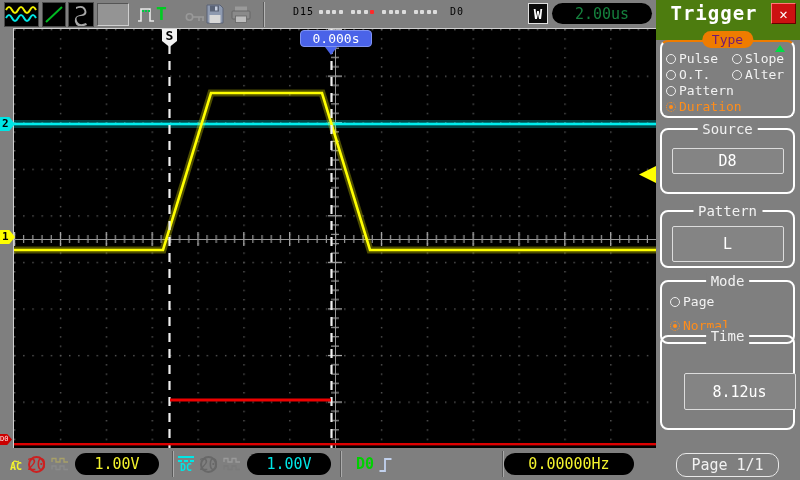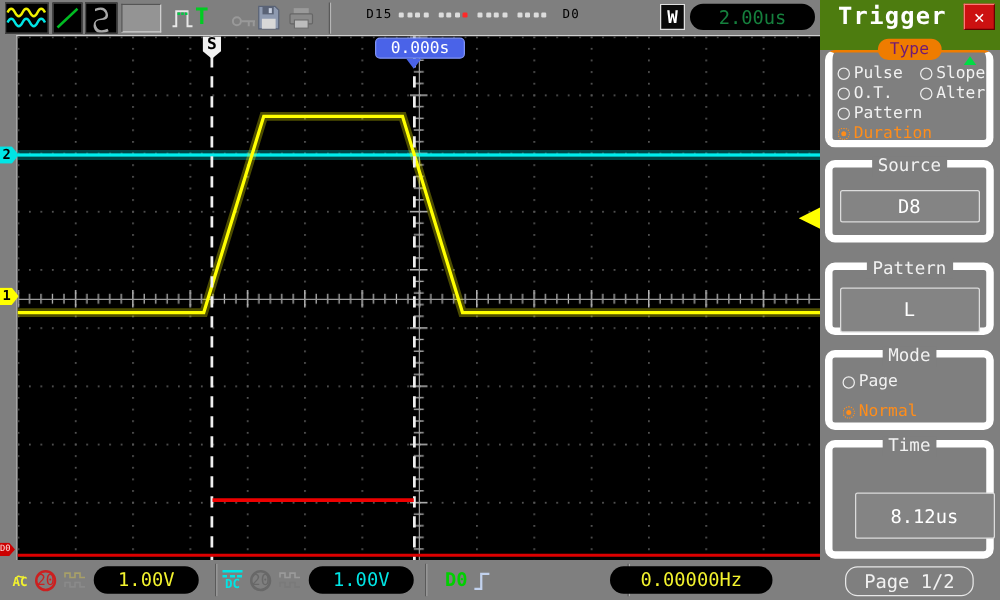--- a/index.html
+++ b/index.html
@@ -45,29 +45,29 @@
     clip-path:polygon(0 0,60% 0,100% 50%,60% 100%,0 100%);
     color:#ffdddd;font-size:7px;line-height:11px;overflow:hidden;}
   
   .panel{position:absolute;left:656px;top:0;width:144px;height:480px;background:#7f7f7f;}
   .panel-title{position:absolute;left:0;top:0;width:144px;height:40px;background:#4d7c0f;}
   .panel-title .txt{position:absolute;left:0;top:2px;width:116px;text-align:center;color:#fff;
     font-size:19px;font-weight:bold;letter-spacing:1px;}
   .close-btn{position:absolute;right:4px;top:3px;width:25px;height:21px;background:#cc1111;
     border-top:1px solid #ff7777;border-left:1px solid #ff7777;border-bottom:1px solid #660000;border-right:1px solid #660000;
     color:#fff;font-size:14px;font-weight:bold;display:flex;align-items:center;justify-content:center;box-sizing:border-box;cursor:pointer;}
-  .fieldset{position:absolute;left:4px;width:135px;border:6px solid #ffffff;border-radius:8px;box-sizing:border-box;}
+  .fieldset{position:absolute;left:4px;width:135px;border:2px solid #ffffff;border-radius:8px;box-sizing:border-box;}
   .legend{position:absolute;top:-9px;left:50%;transform:translateX(-50%);background:#7f7f7f;
     padding:0 5px;color:#f2f2f2;font-size:14px;white-space:nowrap;}
   .legend.orange-legend{color:#701a75;background:#ef7c00;border-radius:9px;padding:1px 10px;font-size:13px;top:-11px;}
   .fs-type{top:40px;height:78px;border-top:2px solid #ef7c00;}
   .fs-source{top:128px;height:66px;}
   .fs-pattern{top:210px;height:58px;}
   .fs-mode{top:280px;height:64px;}
-  .fs-time{top:352px;height:95px;padding-left:18px;}
+  .fs-time{top:335px;height:95px;padding-left:18px;}
   .scroll-tri{position:absolute;right:8px;top:3px;width:0;height:0;
     border-left:5px solid transparent;border-right:5px solid transparent;border-bottom:7px solid #00dd44;}
   .opt-grid{display:grid;grid-template-columns:66px 63px;padding:9px 0 0 4px;row-gap:1px;}
   .radio-row{display:flex;align-items:center;height:15px;color:#f2f2f2;font-size:13px;white-space:nowrap;cursor:pointer;}
   .radio{width:10px;height:10px;border:1px solid #eee;border-radius:50%;margin-right:3px;flex:0 0 auto;box-sizing:border-box;}
   .radio-row.sel{color:#ff8d1a;}
   .radio-row.sel .radio{border:1px dotted #ff8d1a;position:relative;}
   .radio-row.sel .radio::after{content:"";position:absolute;left:2px;top:2px;width:4px;height:4px;border-radius:50%;background:#ff8d1a;}
   .val-btn{position:absolute;left:50%;transform:translateX(-50%);width:112px;background:#848484;
     border:1px solid #dcdcdc;border-radius:2px;color:#fff;font-size:15px;
@@ -79,21 +79,21 @@
   .statusbar{position:absolute;left:0;top:448px;width:656px;height:32px;background:#7f7f7f;}
   .sb-group{position:absolute;top:0;height:32px;display:flex;align-items:center;gap:6px;}
   .sb-sep{position:absolute;top:3px;width:1px;height:26px;background:#5a5a5a;border-right:1px solid #ababab;}
   .sb-pill{height:22px;background:#000;border-radius:11px;display:flex;align-items:center;justify-content:center;font-size:15px;}
   .coupling{display:flex;flex-direction:column;align-items:center;line-height:1;font-weight:bold;}
   .coupling .tilde{font-size:11px;height:6px;}
   .coupling .cap{font-size:10px;letter-spacing:0;}
   .dc-solid{width:16px;height:2px;background:#00e5e5;margin-bottom:2px;}
   .dc-dash{width:16px;height:2px;margin-bottom:1px;
     background:repeating-linear-gradient(90deg,#00e5e5 0 4px,transparent 4px 6px);}
-  .badge20{width:17px;height:17px;border-radius:50%;border:2px solid;font-size:12px;font-weight:normal;
+  .badge20{width:17px;height:17px;border-radius:50%;border:2px solid;font-size:16px;font-weight:normal;
     display:flex;align-items:center;justify-content:center;box-sizing:border-box;}
   .badge-red{border-color:#cc2020;color:#cc2020;}
   .badge-gray{border-color:#686868;color:#686868;}
   .yellow{color:#f3f32e;} .cyan{color:#00e5e5;} .green{color:#00d000;}
 </style>
 </head>
 <body>
 
 <div class="toolbar">
   <div class="tb-icon" style="left:4px;width:35px;">
@@ -290,21 +290,21 @@
           <span>Normal</span>
         </div>
     </div>
   </div>
 
   <div class="fieldset fs-time">
     <div class="legend">Time</div>
     <div class="val-btn" style="top:36px;height:37px;margin-left:12px;">8.12us</div>
   </div>
 
-  <div class="page-btn">Page 1/2</div>
+  <div class="page-btn">Page 1/1</div>
 </div>
 
 <div class="statusbar">
   <div class="sb-group" style="left:10px;">
     <div class="coupling yellow">
       <span class="tilde">∼</span>
       <span class="cap">AC</span>
     </div>
     <div class="badge20 badge-red">20</div>
     <svg width="18" height="14" viewBox="0 0 18 14">
@@ -331,16 +331,16 @@
   <div class="sb-sep" style="left:340px;"></div>
 
   <div class="sb-group" style="left:356px;gap:4px;">
     <span class="green" style="font-size:15px;font-weight:bold;">D0</span>
     <svg width="15" height="17" viewBox="0 0 15 17">
       <path d="M1.5 15 H7 V3 H13.5" fill="none" stroke="#c2d2ee" stroke-width="1.8"></path>
     </svg>
   </div>
   <div class="sb-sep" style="left:502px;"></div>
 
-  <div class="sb-group" style="left:488px;">
+  <div class="sb-group" style="left:504px;">
     <div class="sb-pill yellow" style="width:130px;">0.00000Hz</div>
   </div>
 </div>
 
 </body></html>

